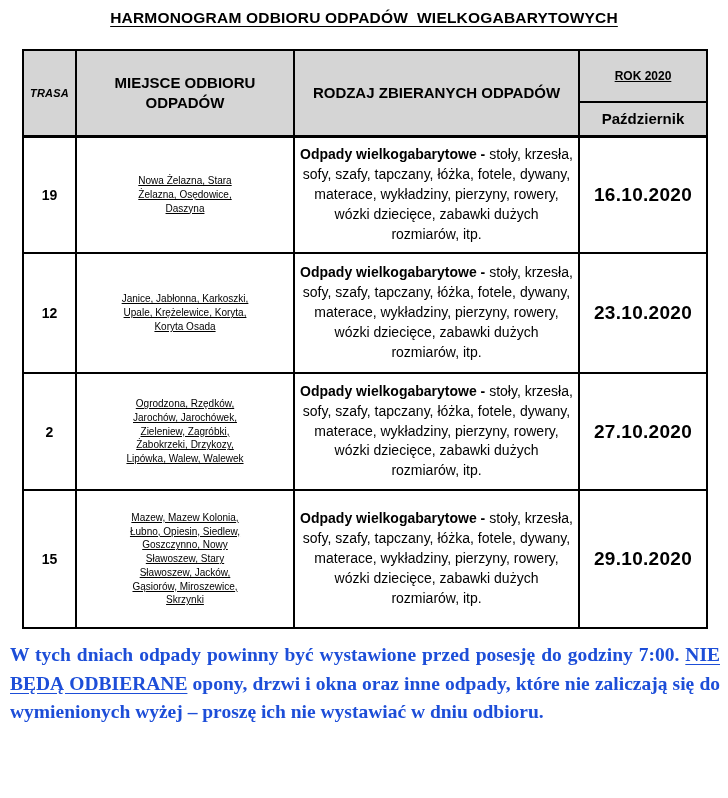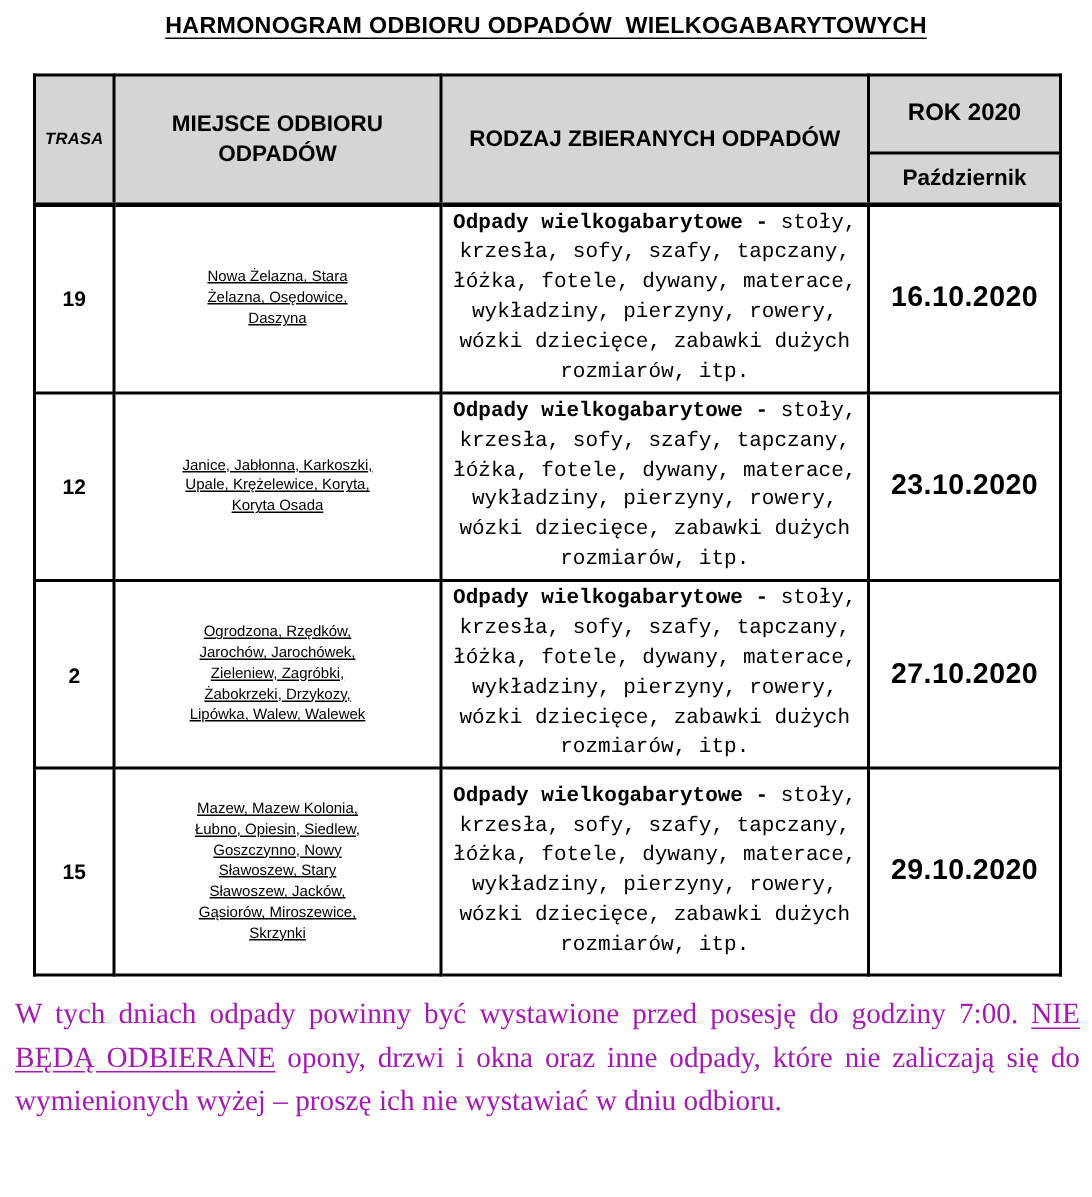--- a/index.html
+++ b/index.html
@@ -42,45 +42,46 @@
   col.c-trasa  { width: 53px; }
   col.c-place  { width: 218px; }
   col.c-waste  { width: 285px; }
   col.c-date   { width: 128px; }
 
   tr.hdr-top    { height: 52px; }
   tr.hdr-bottom { height: 34px; }
   th.th-trasa   { font-size: 11px; letter-spacing: 0.2px; font-style: italic; }
   th.th-place   { font-size: 15px; white-space: pre-line; line-height: 1.35; }
   th.th-waste   { font-size: 15px; }
-  th.th-rok     { font-size: 16px; }
+  th.th-rok     { font-size: 12px; text-decoration: underline; }
   th.th-month   { font-size: 15px; }
   tr.hdr-top th { border-bottom-width: 2px; }
   table.schedule tr.hdr-bottom th, table.schedule tr.hdr-top th.rowspan2 {
     border-bottom: 3px solid #000;
   }
 
   tr.row-1 { height: 117px; }
   tr.row-2 { height: 120px; }
   tr.row-3 { height: 117px; }
   tr.row-4 { height: 138px; }
 
   td.td-trasa { font-weight: bold; font-size: 14px; }
   td.td-place { font-size: 10px; line-height: 1.38; white-space: pre-line; padding: 2px 8px; text-decoration: underline; }
-  td.td-waste { font-size: 14px; line-height: 1.42; padding: 2px 6px; font-family: Liberation Mono, monospace; }
+  td.td-waste { font-size: 14px; line-height: 1.42; padding: 2px 6px; }
   td.td-waste .b { font-weight: bold; }
   td.td-date  { font-weight: bold; font-size: 19px; letter-spacing: 0.3px; }
 
   .footer-note {
     margin: 12px 8px 0 10px;
     font-family: "Liberation Serif", serif;
     font-size: 19.5px;
     line-height: 1.47;
     text-align: justify;
-    color: #a21caf;
+    color: #1d4ed8;
+    font-weight: bold;
   }
   .footer-note .u {
     text-decoration: underline;
     text-underline-offset: 3px;
   }
 </style>
 </head>
 <body>
 
 <div class="page">

